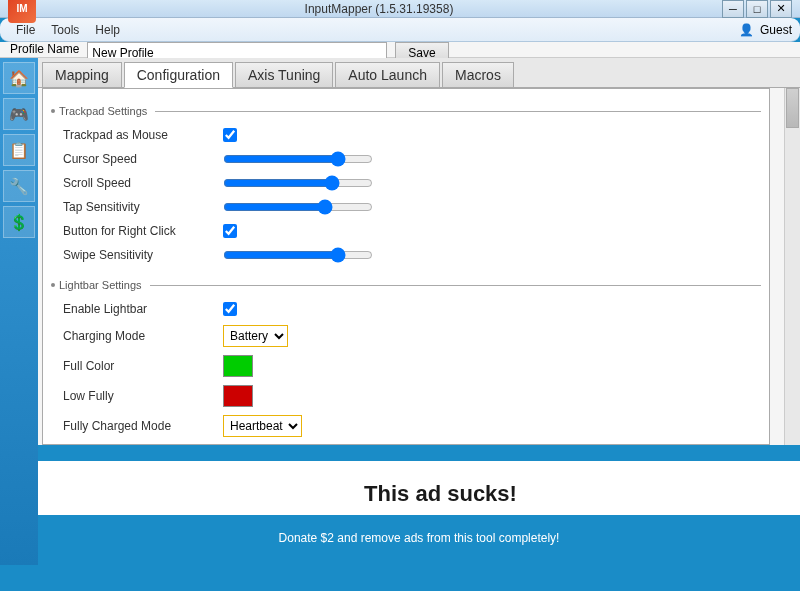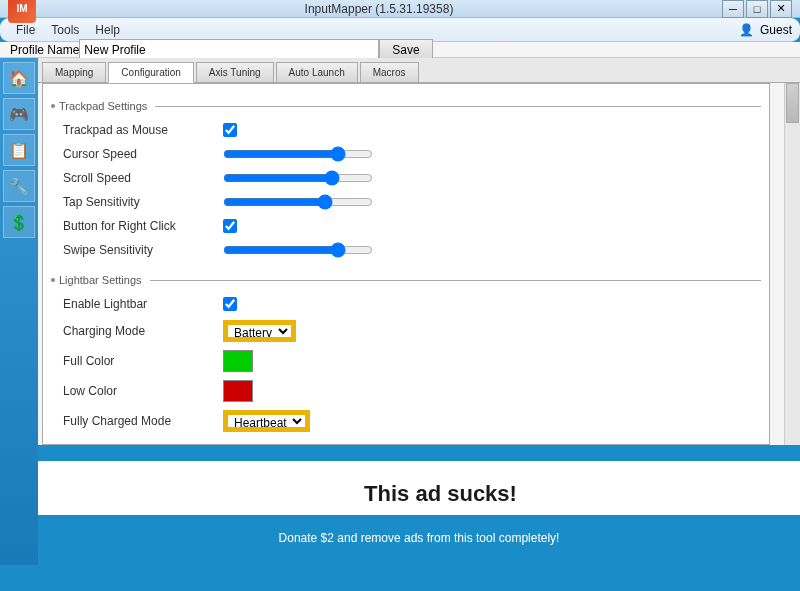--- a/index.html
+++ b/index.html
@@ -34,22 +34,23 @@
       border-radius: 9px;
     }
     .menu-item { padding: 2px 8px; font-size: 12px; color: #333; cursor: pointer; }
     .user-area { margin-left: auto; display: flex; align-items: center; gap: 6px; font-size: 12px; }
 
     
     .profile-bar {
       background: #f5f5f5;
       height: 16px;
       display: flex;
-      align-items: center;
+      align-items: flex-start;
       padding: 0 10px;
+      gap: 8px;
       border-bottom: 1px solid #ccc;
     }
     .profile-label { font-size: 12px; }
     .profile-input {
       flex: 1; max-width: 300px; height: 22px; border: 1px solid #aaa;
       padding: 2px 4px; font-size: 12px; background: white;
     }
     .save-btn {
       height: 22px; padding: 0 12px; background: linear-gradient(to bottom, #f0f0f0, #d8d8d8);
       border: 1px solid #aaa; cursor: pointer; font-size: 12px;
@@ -80,21 +81,21 @@
     .tabs {
       display: flex;
       background: #e8e8e8;
       border-bottom: 1px solid #aaa;
       padding: 4px 4px 0;
       gap: 2px;
     }
     .tab {
       padding: 4px 12px; border: 1px solid #aaa; border-bottom: none;
       background: linear-gradient(to bottom, #f0f0f0, #d8d8d8);
-      cursor: pointer; font-size: 10px; color: #333;
+      cursor: pointer; font-size: 14px; color: #333;
     }
     .tab.active {
       background: white; border-bottom: 1px solid white;
       margin-bottom: -1px; z-index: 1;
     }
 
     
     .panel {
       flex: 1;
       background: white;
@@ -124,21 +125,21 @@
     }
     input[type="checkbox"] {
       width: 14px; height: 14px;
     }
 
     .color-box {
       width: 30px; height: 22px; border: 1px solid #888; cursor: pointer;
     }
 
     select {
-      height: 22px; border: 5px solid #eab308; background: white;
+      height: 22px; border: 1px solid #eab308; background: white;
       font-size: 12px; padding: 0 2px; cursor: pointer;
     }
 
     
     .ad-area {
       height: 120px;
       background: #1a8cc7;
       display: flex;
       flex-direction: column;
       align-items: center;
@@ -304,21 +305,21 @@
         </div>
 
         <div class="setting-row">
           <span class="setting-label">Full Color</span>
           <div class="setting-control">
             <div class="color-box" style="background:#00cc00;"></div>
           </div>
         </div>
 
         <div class="setting-row">
-          <span class="setting-label">Low Color</span>
+          <span class="setting-label">Low Fully</span>
           <div class="setting-control">
             <div class="color-box" style="background:#cc0000;"></div>
           </div>
         </div>
 
         <div class="setting-row">
           <span class="setting-label">Fully Charged Mode</span>
           <div class="setting-control">
             <select>
               <option>Heartbeat</option>

